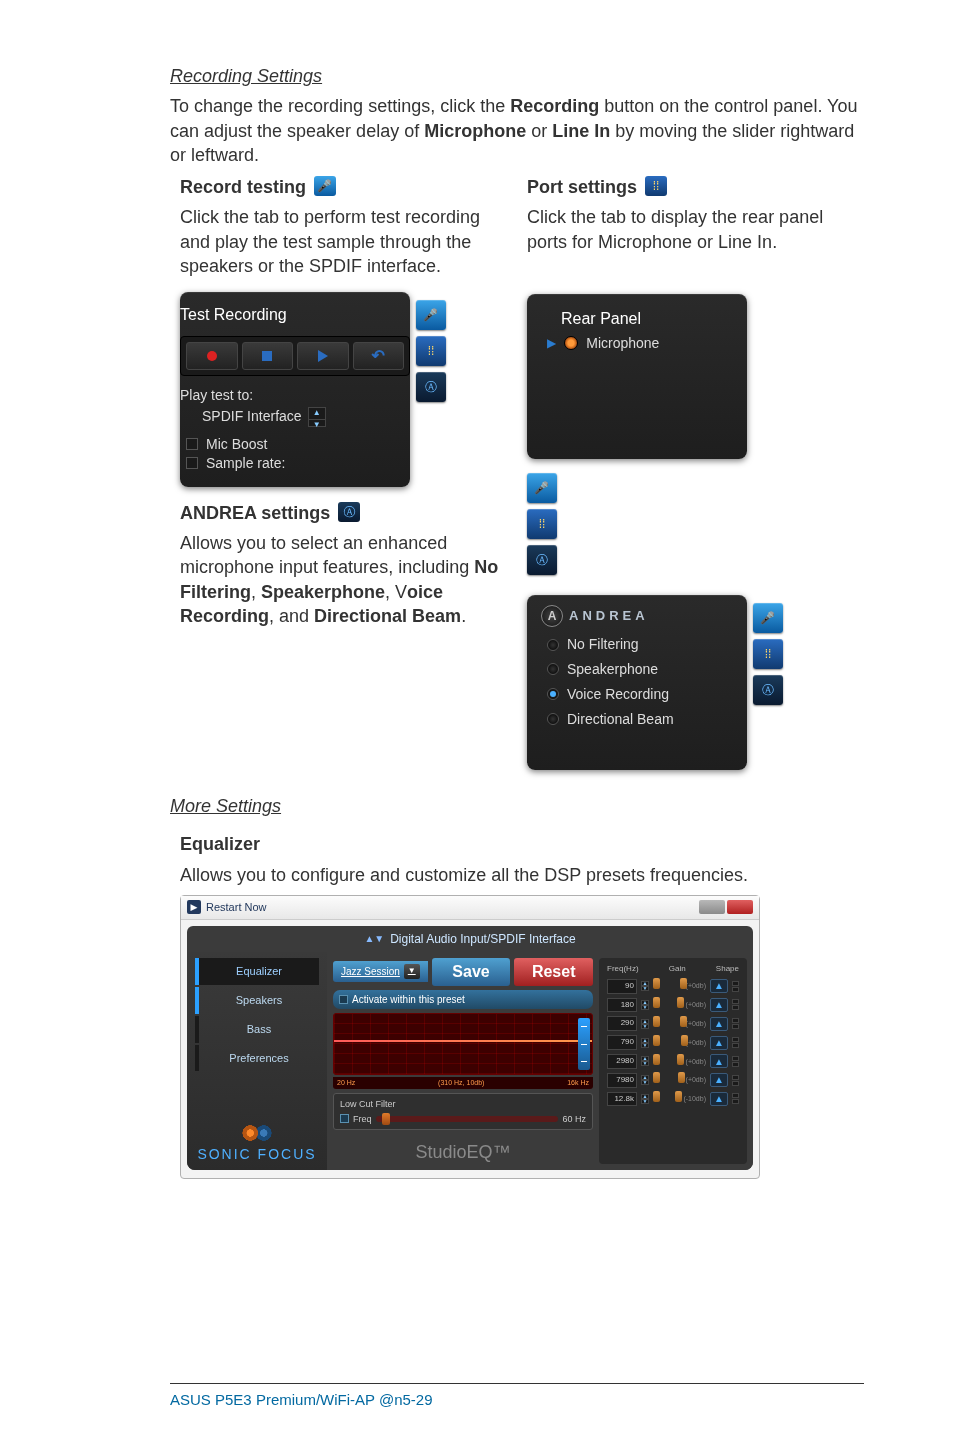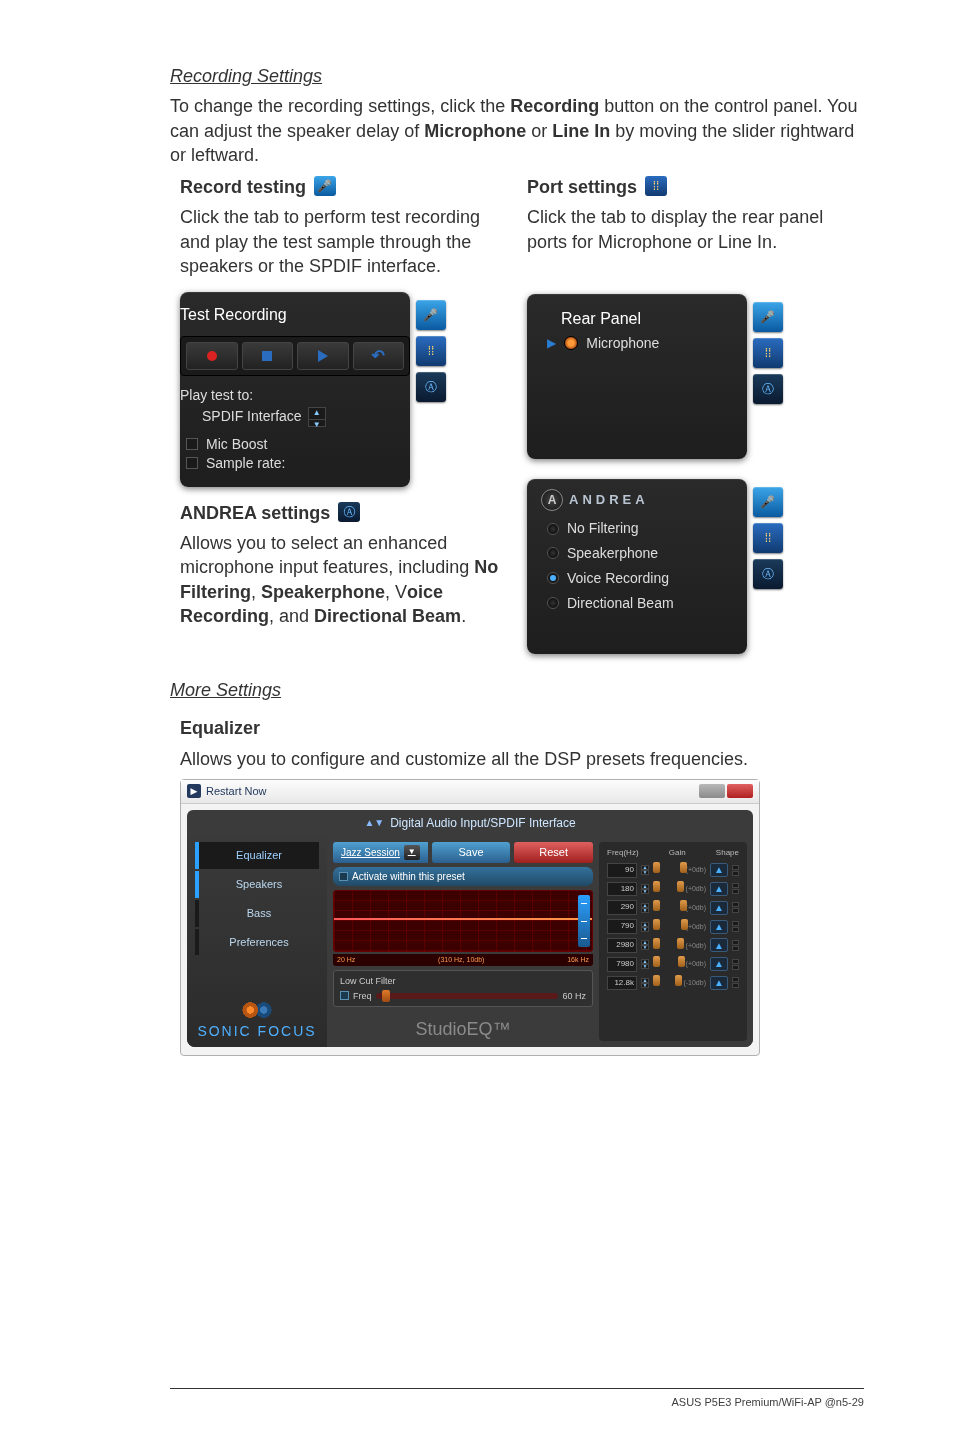--- a/index.html
+++ b/index.html
@@ -218,21 +218,21 @@
   }
   .eq-sonic-text { font-size:14px; letter-spacing:2px; color:#4fb0ff; }
   .eq-main {
     flex:1; display:flex; gap:6px; padding:6px; background:#3b3b3b;
     border-radius: 0 0 8px 0;
   }
   .eq-center { flex:1; display:flex; flex-direction:column; gap:4px; }
   .eq-preset-row { display:flex; align-items:center; gap:0; }
   .eq-preset { flex:1; background: linear-gradient(#4fa0d0,#2a6090); color:#fff; padding:3px 8px; border-radius:3px 0 0 3px; display:flex; justify-content:space-between; align-items:center; font-size:10px; text-decoration:underline; }
   .eq-preset .caret { text-decoration:none; background:linear-gradient(#555,#222); padding:2px 4px; border-radius:2px; font-size:8px; }
-  .eq-chip { flex:1; text-align:center; padding:3px 0; font-size:11px; color:#fff; border-radius:3px; }
+  .eq-chip { flex:1; text-align:center; padding:3px 0; font-size:16px; color:#fff; border-radius:3px;font-weight:bold; }
   .eq-save { background: linear-gradient(#4fa0d0,#2a6090); margin: 0 4px; }
   .eq-reset { background: linear-gradient(#e06060,#a02020); }
   .eq-check-row {
     background: linear-gradient(#33719c,#214a66);
     color:#fff; font-size:10px; padding:3px 6px; border-radius:7px;
     display:flex; align-items:center; gap:4px;
   }
   .eq-check { width:9px; height:9px; background:#1a3a50; border:1px solid #5a90b0; }
   .eq-graph {
     height: 62px; background:#3d0000; border:1px solid #600; border-radius:3px;
@@ -275,23 +275,23 @@
   .eq-shape-spin div { height:5px; background:#1a1a1a; border:1px solid #444; }
   .eq-db { font-size:7px; color:#888; text-align:right; }
 
   .footer {
     position: absolute;
     bottom: 28px;
     left: 170px;
     right: 90px;
     border-top: 1px solid #333;
     padding-top: 6px;
-    display:flex; justify-content:flex-end;
-    font-size: 11px;
-    color:#404040;
+    display:flex; justify-content:flex-start;
+    font-size: 15px;
+    color:#0369a1;
   }
 </style>
 </head>
 <body>
 
 <div class="page">
 
   <p class="underline section-title">Recording Settings</p>
   <p>
     <span>To change the recording settings, click the </span><span class="bold">Recording</span><span> button on the control panel. You can adjust the speaker delay of </span><span class="bold">Microphone</span><span> or </span><span class="bold">Line In</span><span> by moving the slider rightward or leftward.</span>
@@ -370,21 +370,21 @@
 
     <div class="col col-right-recording">
       <p>
         <span class="bold">Port settings</span>
         <span class="icon-badge badge-port">
             <span style="color:#ffd76a; font-size:12px;">⁞⁞</span>
           </span>
       </p>
       <p>Click the tab to display the rear panel ports for Microphone or Line In.</p>
 
-      <div class="panel-outer" style="margin-top:40px;">
+      <div class="panel-outer" style="margin-top:40px;flex-direction:column;">
         <div class="panel rear-panel">
           <div class="rear-title">Rear Panel</div>
           <div class="rear-row">
             <span class="rear-arrow">▶</span>
             <span class="rear-jack"></span>
             <span class="rear-label">Microphone</span>
           </div>
         </div>
         <div class="side-tabs">
           <div class="side-tab tab-mic">

